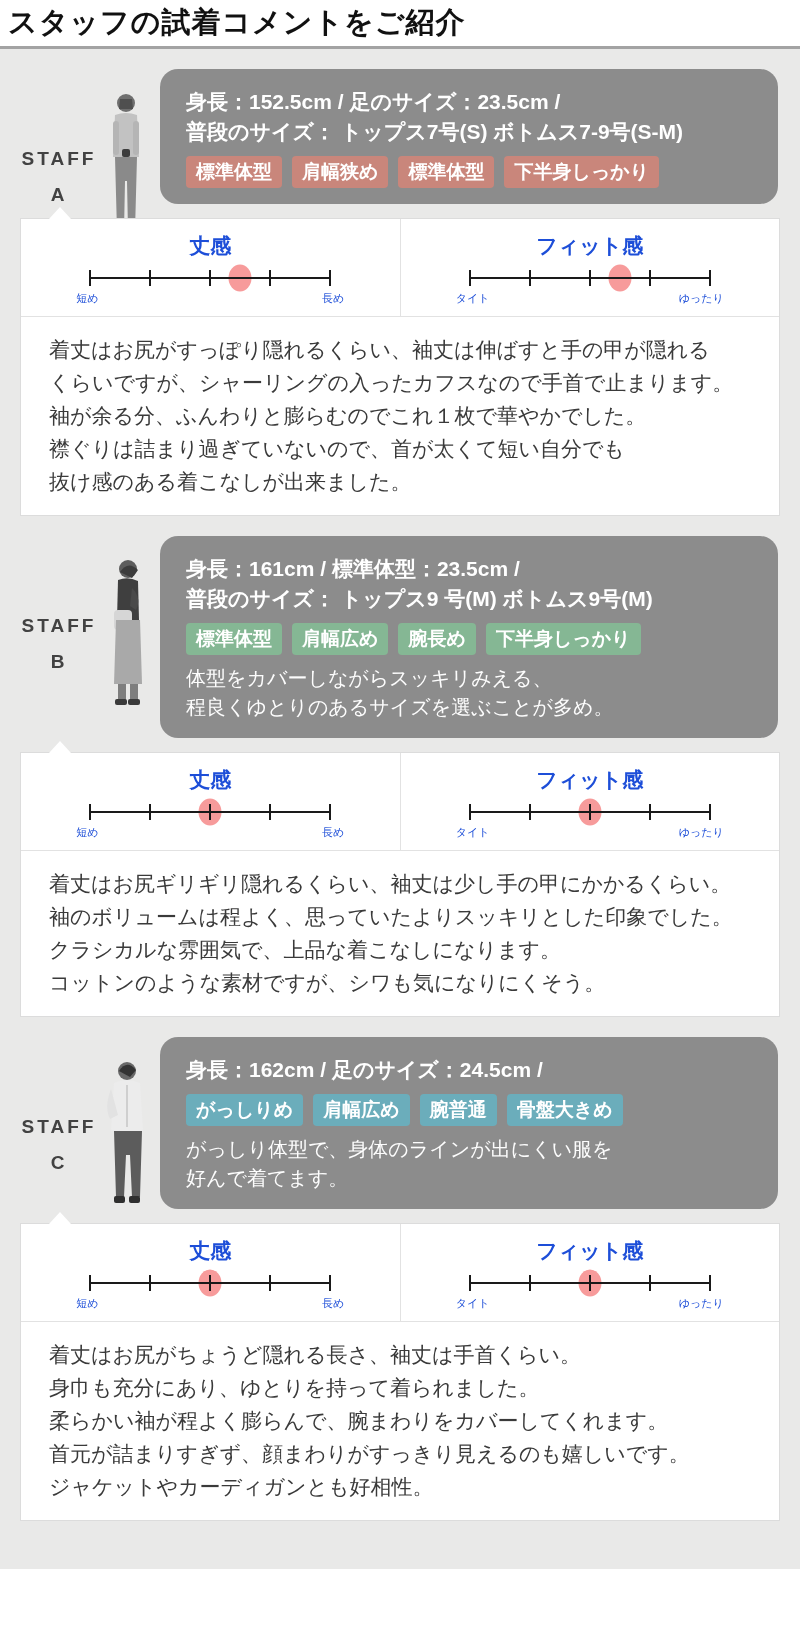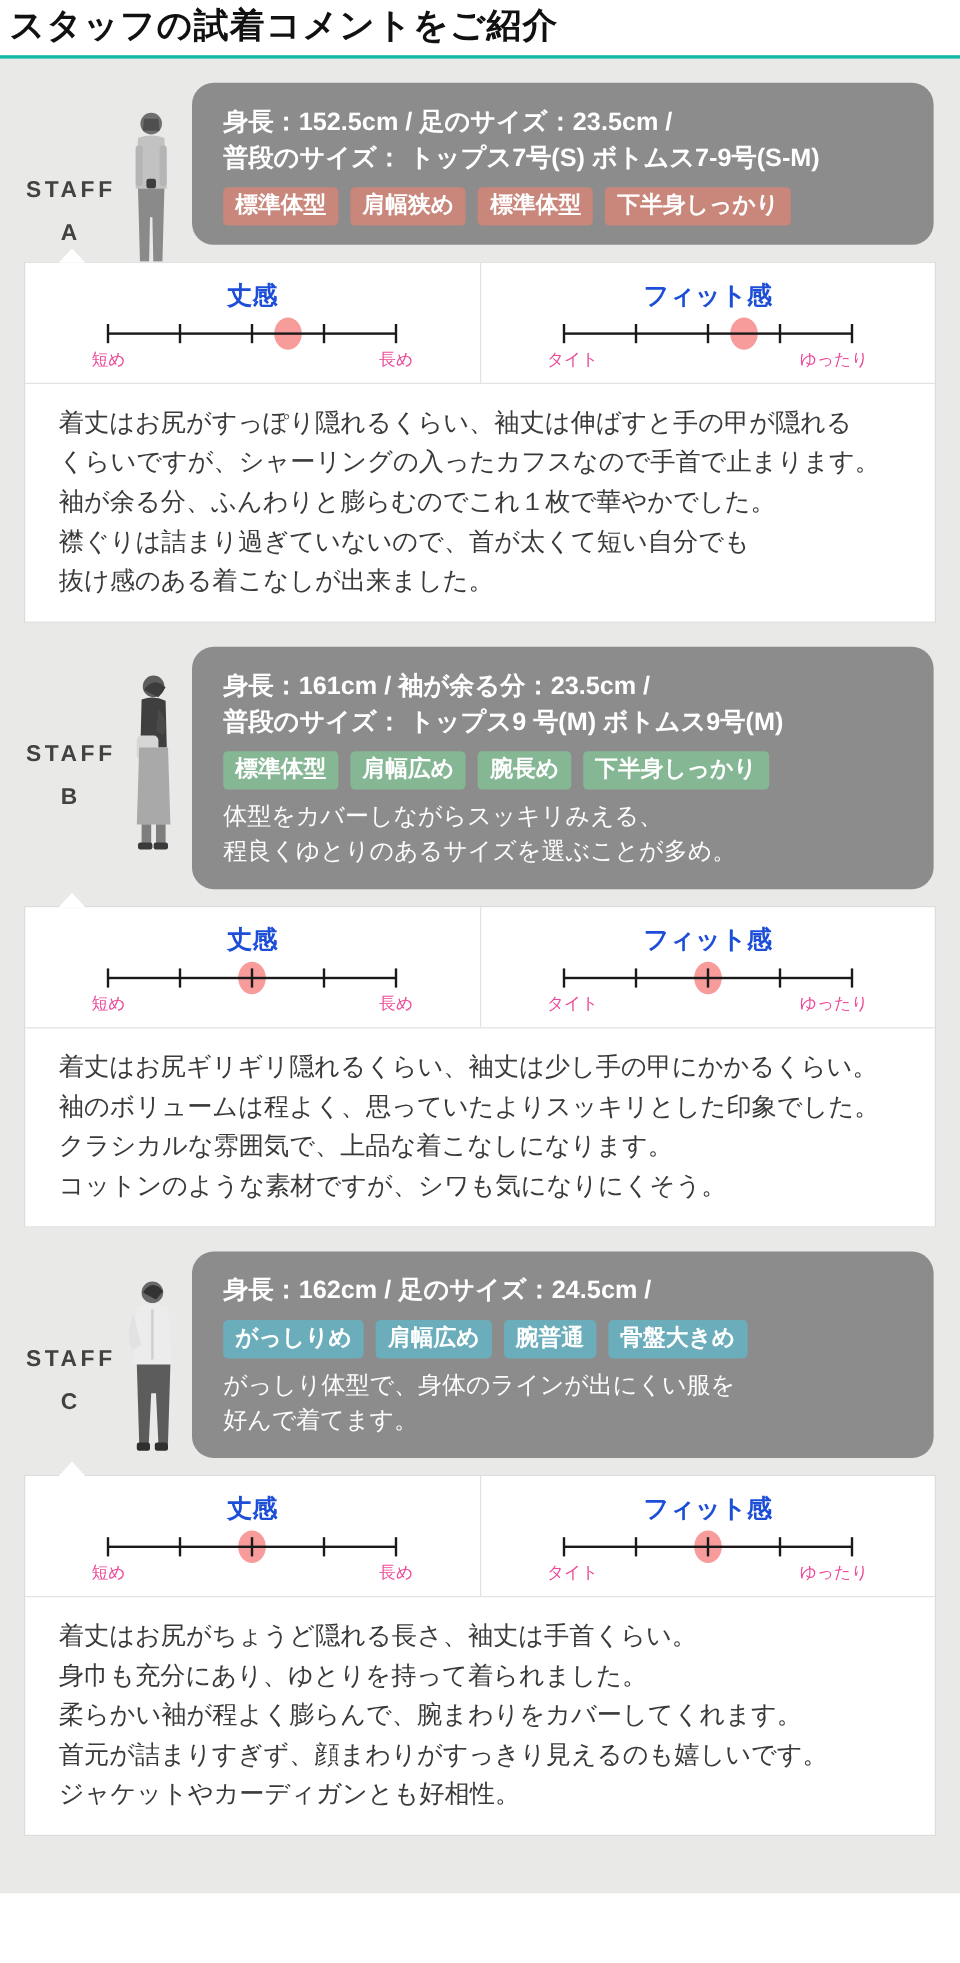--- a/index.html
+++ b/index.html
@@ -5,21 +5,21 @@
   html,body{margin:0;padding:0;background:#fff;}
   body{
     width:800px;
     font-family:"Liberation Sans","DejaVu Sans",sans-serif;
     color:#333;
   }
   
   .title-block{
     background:#fff;
     padding:5px 10px 6px 8px;
-    border-bottom:3px solid #14b8a6;
+    border-bottom:3px solid #a3a3a3;
   }
   .page-title{
     font-size:29px;
     font-weight:bold;
     color:#111;
     letter-spacing:1px;
     line-height:1.2;
   }
   
   .content{
@@ -155,22 +155,22 @@
     border-radius:50%;
     background:#f79b9b;
     transform:translate(-50%,-50%);
     z-index:1;
   }
   .scale-ends{
     width:268px;
     margin:4px auto 0;
     display:flex;
     justify-content:space-between;
-    font-size:14px;
-    color:#ec4899;
+    font-size:11px;
+    color:#1d4ed8;
   }
   .comment{
     border-top:1px solid #e2e2e2;
     padding:16px 28px 17px;
     font-size:21px;
     line-height:33px;
     color:#3a3a3a;
     white-space:pre-line;
   }
 </style>
@@ -271,21 +271,21 @@
           <path d="M30 30 Q40 40 34 52 L28 48 Z" fill="#4a4a4a"></path>
           <rect x="12" y="52" width="18" height="20" rx="4" fill="#d6d6d6"></rect>
           <path d="M14 62 L38 62 L40 126 L12 126 Z" fill="#a9a9a9"></path>
           <rect x="16" y="126" width="8" height="16" fill="#7e7e7e"></rect>
           <rect x="28" y="126" width="8" height="16" fill="#7e7e7e"></rect>
           <rect x="13" y="141" width="12" height="6" rx="2" fill="#3a3a3a"></rect>
           <rect x="26" y="141" width="12" height="6" rx="2" fill="#3a3a3a"></rect>
         </svg>
       </div>
       <div class="bubble">
-        <p class="info-line">身長：161cm / 袖が余る分：23.5cm /</p>
+        <p class="info-line">身長：161cm / 標準体型：23.5cm /</p>
         <p class="info-line">普段のサイズ： トップス9 号(M) ボトムス9号(M)</p>
         <div class="tags">
           <span class="tag">標準体型</span>
           <span class="tag">肩幅広め</span>
           <span class="tag">腕長め</span>
           <span class="tag">下半身しっかり</span>
         </div>
         <p class="desc">体型をカバーしながらスッキリみえる、
 程良くゆとりのあるサイズを選ぶことが多め。</p>
       </div>

